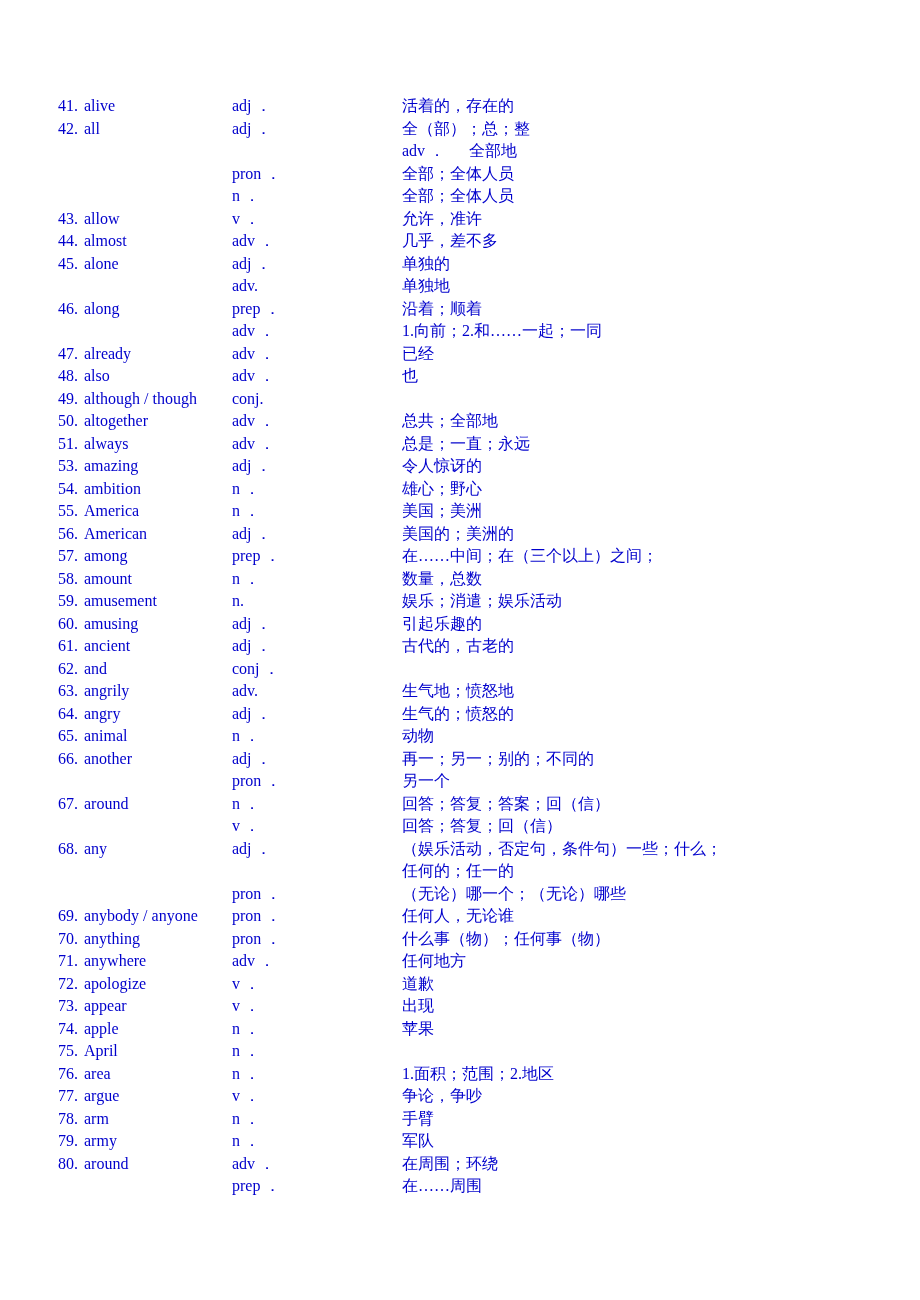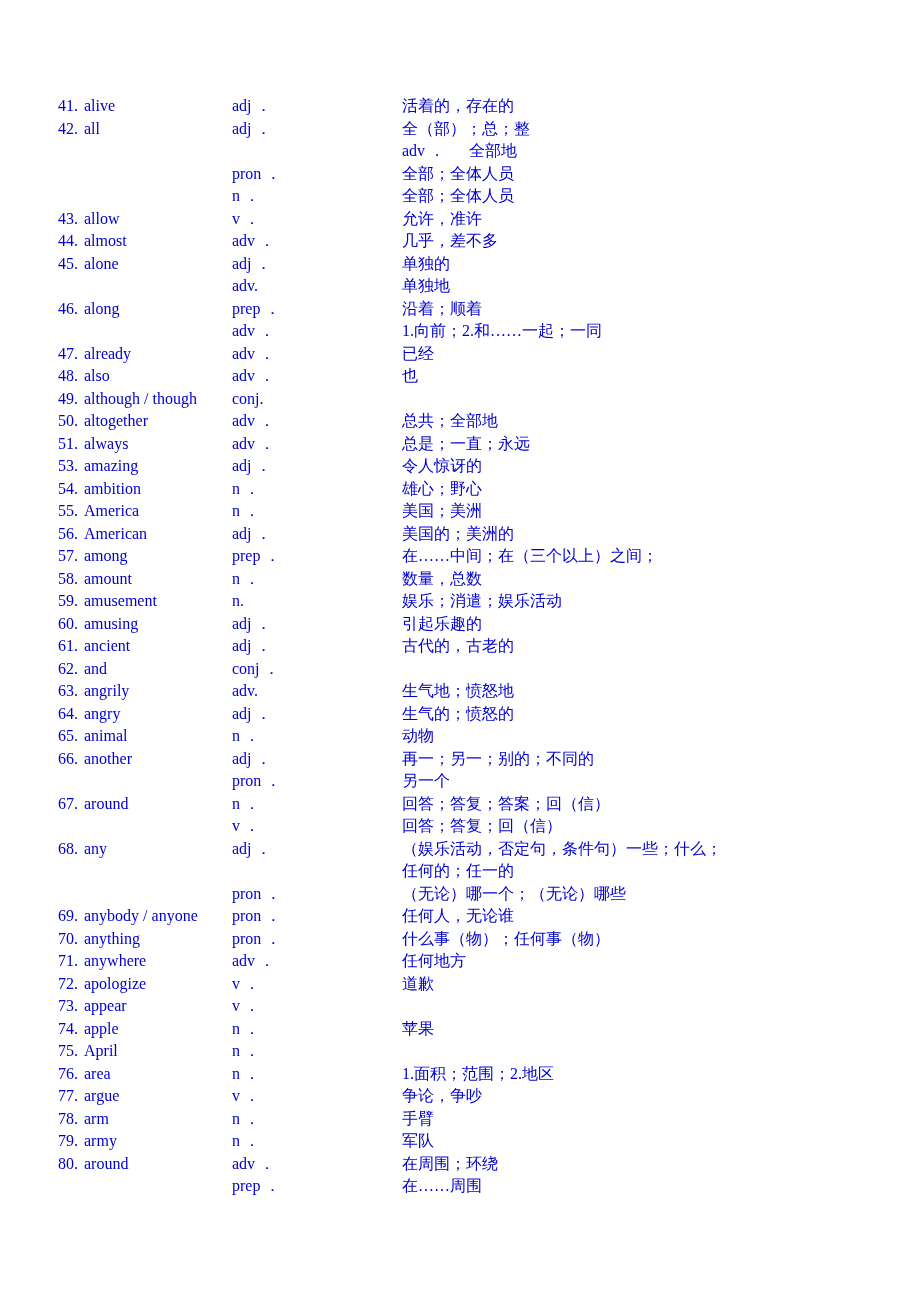--- a/index.html
+++ b/index.html
@@ -275,20 +275,21 @@
     <div class="row">
       <div class="num">72.</div>
       <div class="word">apologize</div>
       <div class="pos">v ．</div>
       <div class="def">道歉</div>
     </div>
     <div class="row">
       <div class="num">73.</div>
       <div class="word">appear</div>
       <div class="pos">v ．</div>
+      <div class="def">出现</div>
     </div>
     <div class="row">
       <div class="num">74.</div>
       <div class="word">apple</div>
       <div class="pos">n ．</div>
       <div class="def">苹果</div>
     </div>
     <div class="row">
       <div class="num">75.</div>
       <div class="word">April</div>

